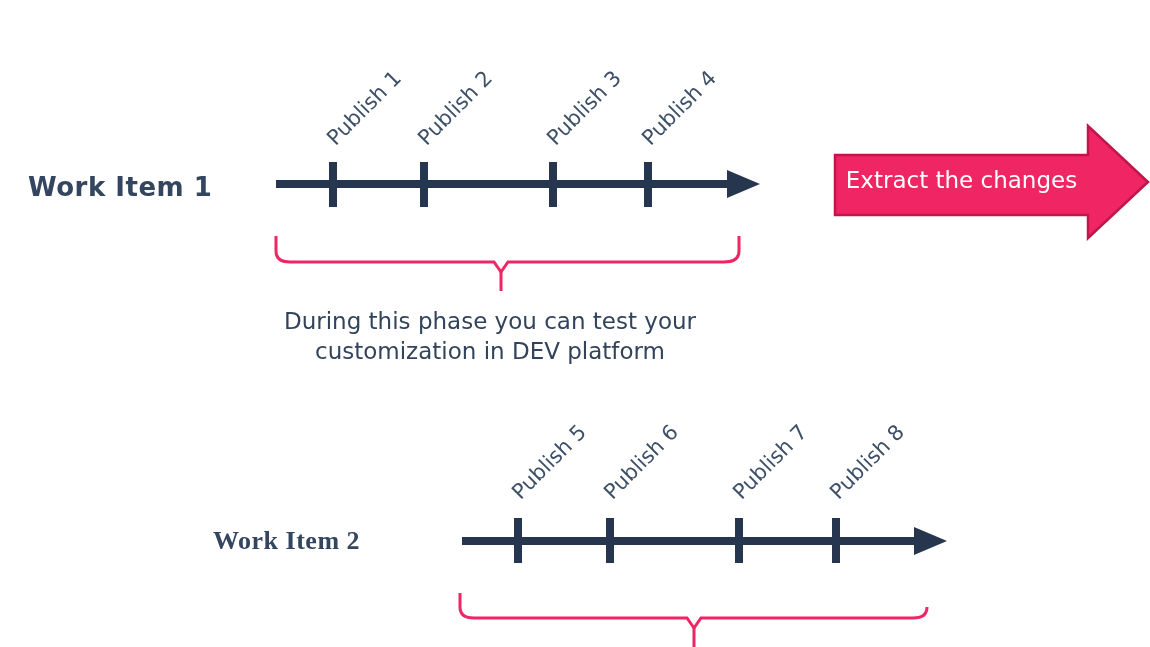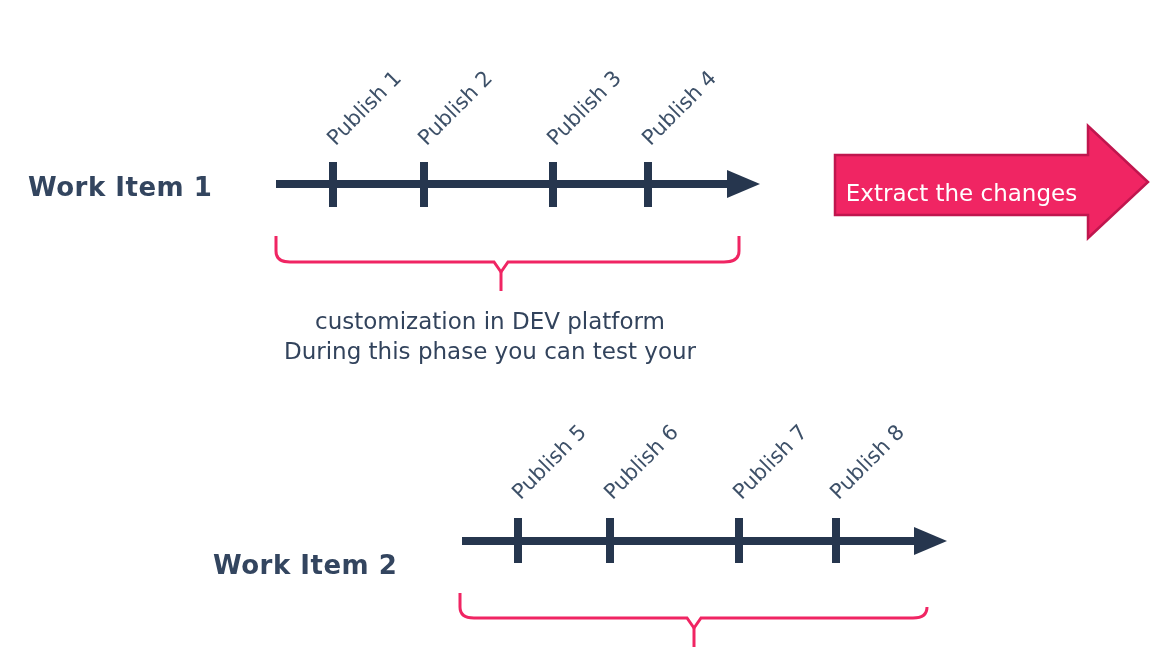--- a/index.html
+++ b/index.html
@@ -16,21 +16,21 @@
   
   .wi-label {
     position: absolute;
     font-size: 26px;
     font-weight: bold;
     color: #33455f;
     letter-spacing: 0.5px;
     white-space: nowrap;
   }
   .wi1 { left: 28px;  top: 172px; }
-  .wi2 { left: 213px; top: 550px; }
+  .wi2 { left: 213px; top: 526px; font-family: Liberation Serif, serif; }
 
   
   .tl-line {
     position: absolute;
     height: 8px;
     background: #26364e;
   }
   .tl1-line { left: 276px; top: 180px; width: 451px; }
   .tl2-line { left: 462px; top: 537px; width: 452px; }
 
@@ -90,21 +90,21 @@
   }
 
   
   .extract-svg {
     position: absolute;
     left: 830px; top: 120px;
     width: 320px; height: 140px;
   }
   .extract-text {
     position: absolute;
-    left: 835px; top: 162px;
+    left: 835px; top: 149px;
     width: 253px; height: 61px;
     display: flex;
     align-items: center;
     justify-content: center;
     color: #ffffff;
     font-size: 23px;
     white-space: nowrap;
   }
 </style>
 </head>
@@ -141,22 +141,22 @@
       <path d="M276,236 L276,251 Q276,262 290,262 L494,262 L501,272 L508,262 L724,262 Q739,262 739,251 L739,236"></path>
       <path d="M501,272 L501,291"></path>
     </g>
     <g fill="none" stroke="#f02563" stroke-width="3">
       <path d="M460,593 L460,607 Q460,618 474,618 L687,618 L694,628 L701,618 L913,618 Q927,618 927,607 927,593"></path>
       <path d="M694,628 L694,648"></path>
     </g>
   </svg>
 
   <div class="caption">
+    <div>During this phase you can test your</div>
     <div>customization in DEV platform</div>
-    <div>During this phase you can test your</div>
   </div>
 
   <svg class="extract-svg" viewBox="0 0 320 140" xmlns="http://www.w3.org/2000/svg">
     <polygon points="5,35 258,35 258,6 318,62 258,118 258,95 5,95" fill="#f02563" stroke="#c0164e" stroke-width="2.5" stroke-linejoin="miter"></polygon>
   </svg>
   <div class="extract-text">Extract the changes</div>
 
 </div>
 
 </body></html>

